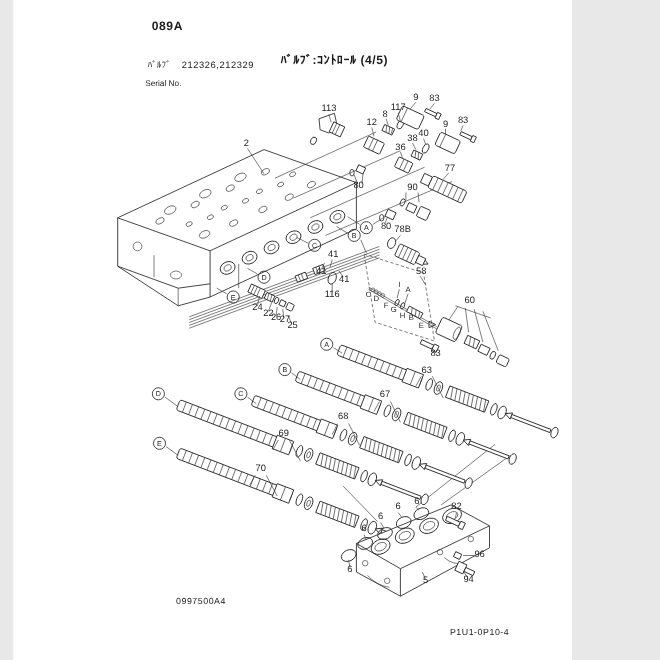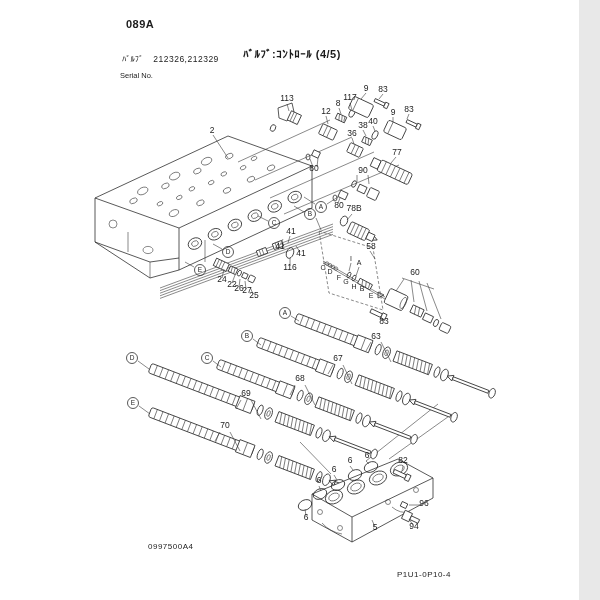--- a/index.html
+++ b/index.html
@@ -1,17 +1,17 @@
 <!DOCTYPE html>
 <html><head>
 <meta charset="utf-8">
 <style>
   html,body{margin:0;padding:0;background:#e8e8e8;}
-  #page{position:relative;width:579px;height:600px;background:#ffffff;overflow:hidden;
-        font-family:"Liberation Sans",sans-serif;color:#1c1c1c;}
+  #page{position:relative;width:508px;height:600px;background:#ffffff;overflow:hidden;
+        font-family:"Liberation Sans",sans-serif;color:#1c1c1c;margin-left:12px;}
   .hdr{position:absolute;white-space:pre;}
   #page-code{left:126px;top:18px;font-size:11px;font-weight:bold;letter-spacing:.5px;}
   #title-jp{left:243px;top:48px;font-size:11px;font-weight:bold;letter-spacing:.5px;}
   #title-en{left:243px;top:49px;font-size:11.5px;font-weight:bold;letter-spacing:.5px;}
   #serial-row{left:122px;top:54px;font-size:8.5px;}
   #serial-num{margin-left:10px;letter-spacing:.5px;}
   #serial-en{left:120px;top:71px;font-size:7.5px;}
   #doc-number{left:148px;top:542px;font-size:8px;letter-spacing:.5px;}
   #page-ref{left:397px;top:570px;font-size:8px;letter-spacing:.5px;}
   svg{position:absolute;left:0;top:0;}

